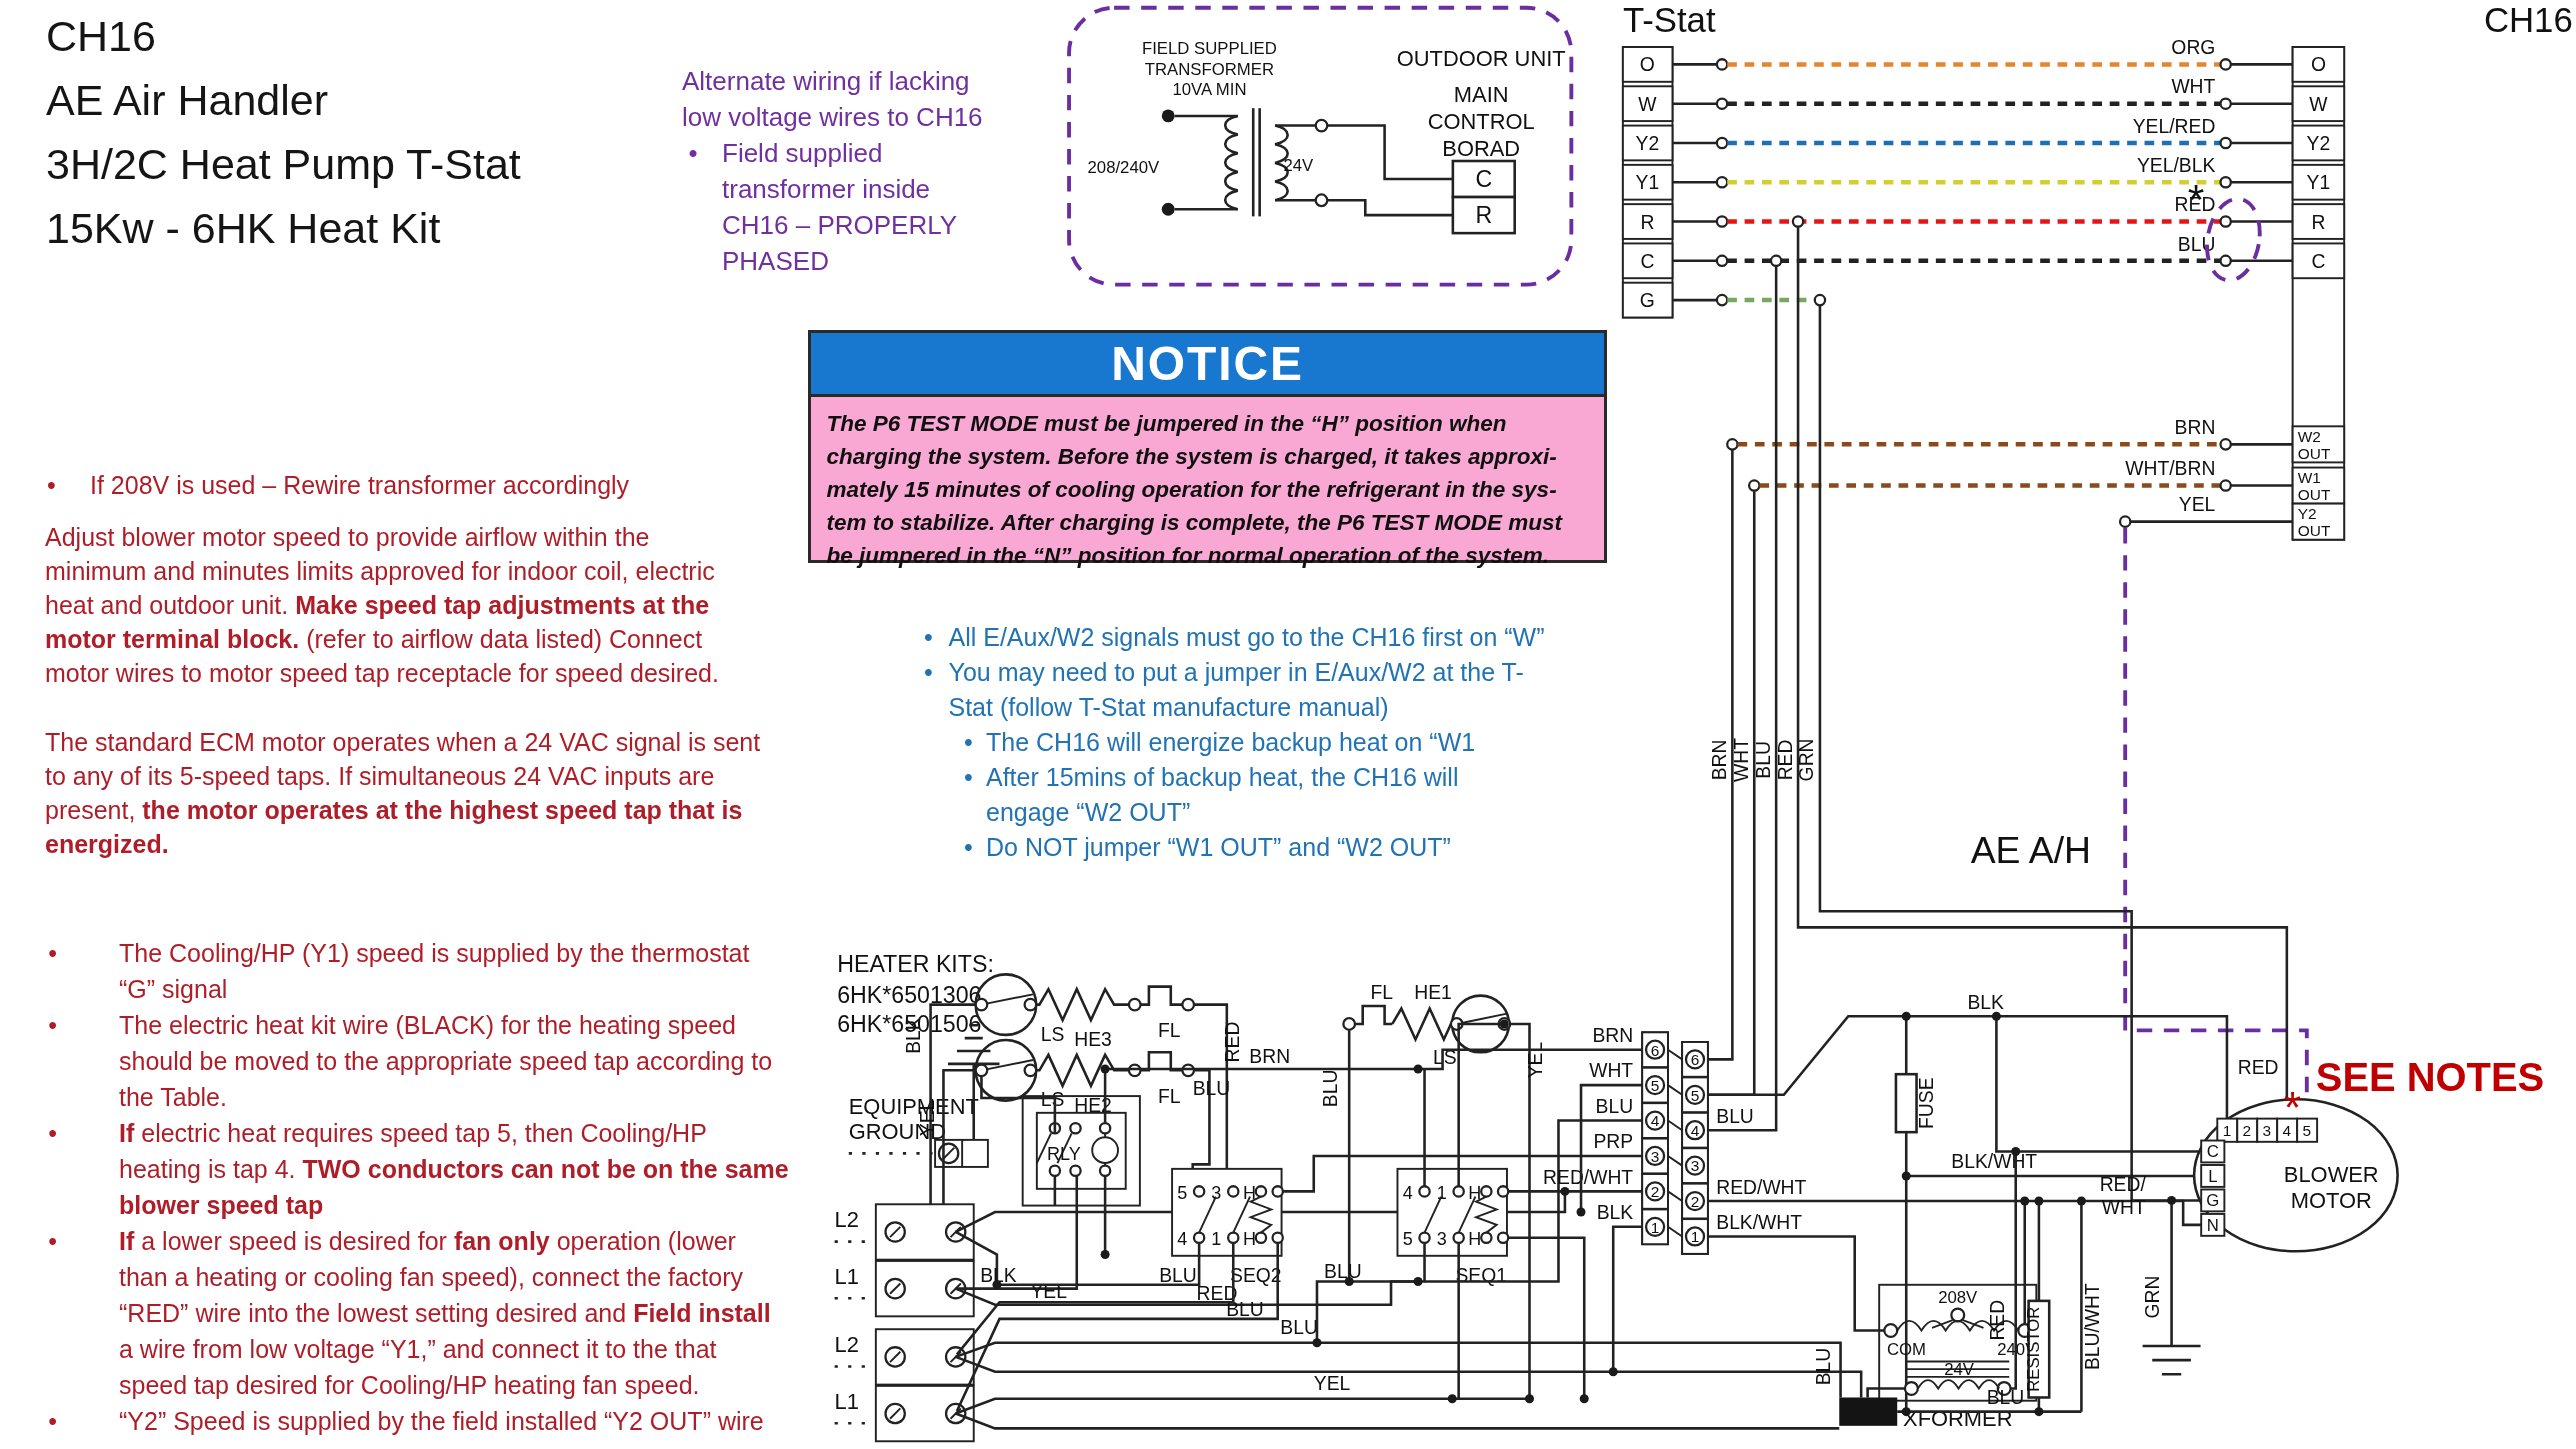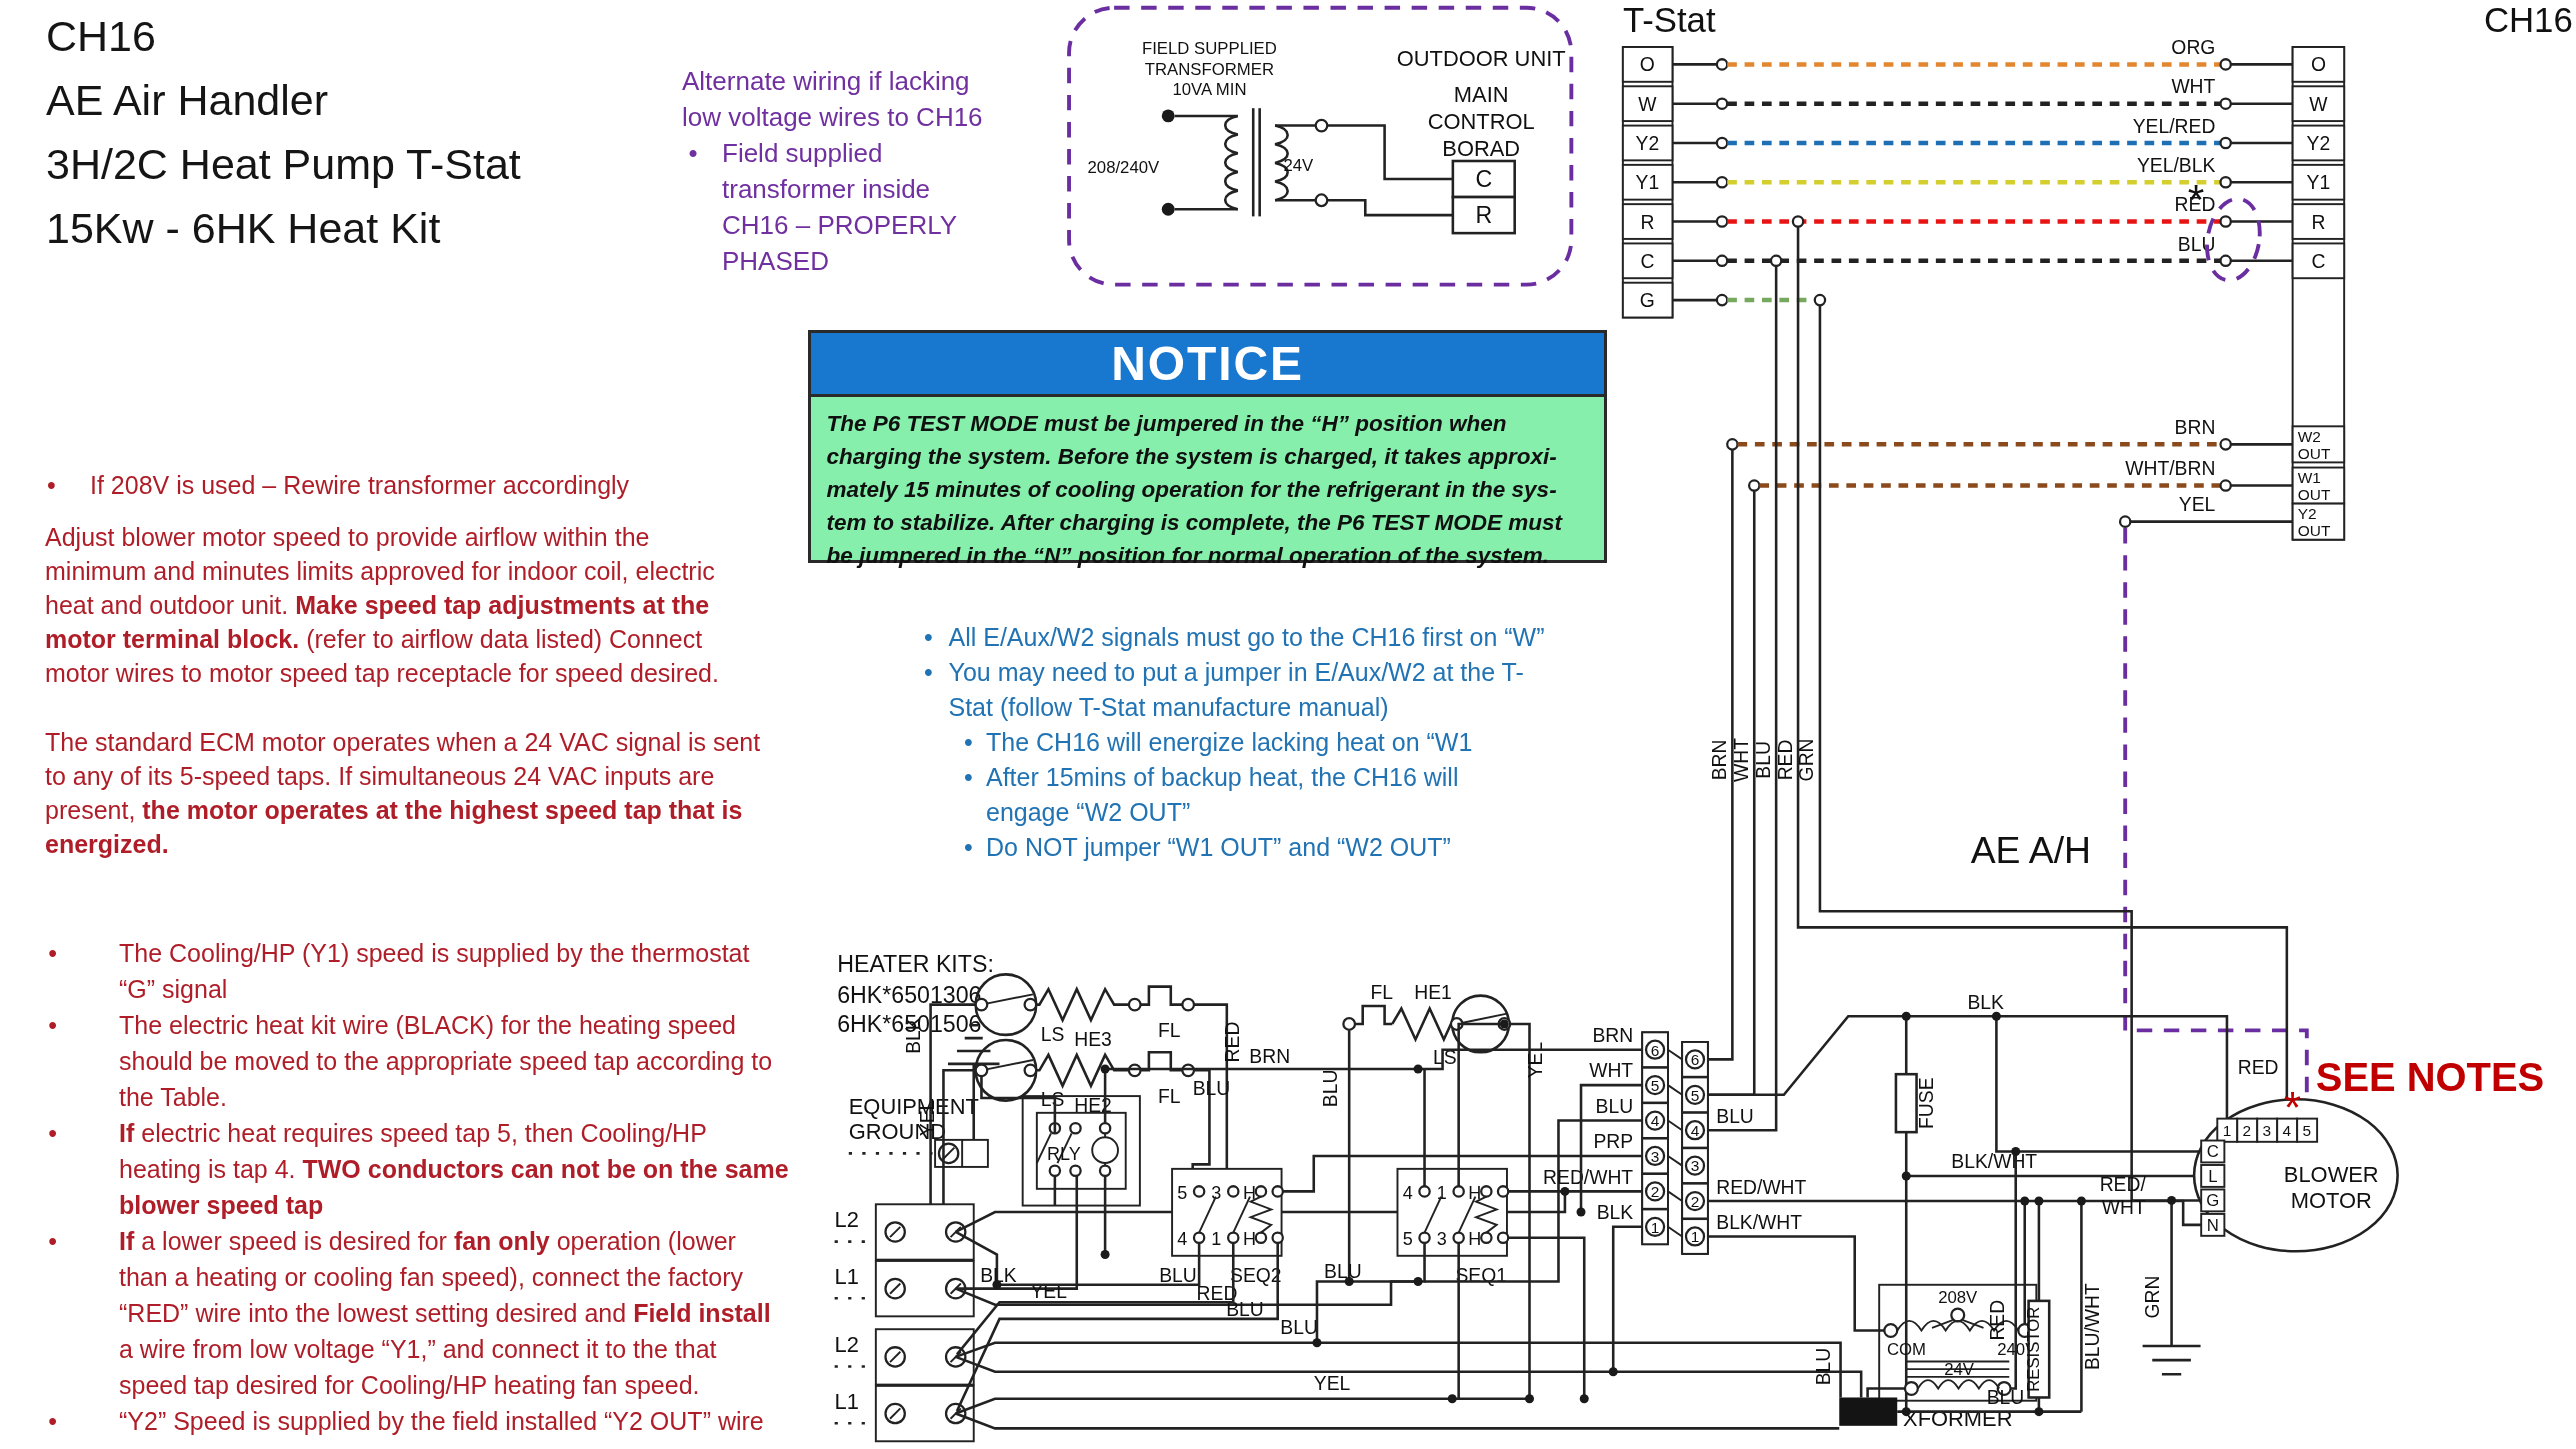--- a/index.html
+++ b/index.html
@@ -12,21 +12,21 @@
   
   .title{left:46px;top:3.9px;font-size:43px;line-height:64px;color:#151515}
 
   
   .pnote{left:682px;top:63px;color:#7030A0;font-size:26px;line-height:36px}
   .pnote .bullet{position:relative;padding-left:40px}
   .pnote .dot{position:absolute;left:6.4px}
 
   
   .notice{left:808px;top:330px;width:799px;height:233px;border:3.9px solid #2a2a2a;
-          background:#86efac;box-sizing:border-box}
+          background:#f9a8d4;box-sizing:border-box}
   .notice .bar{height:61px;background:#1877CE;border-bottom:3.9px solid #2a2a2a;
                display:flex;align-items:center;justify-content:center}
   .notice .bar span{color:#fff;font-size:48px;font-weight:bold;letter-spacing:1.9px}
   .notice .body{padding:10.3px 15.5px 0 15.5px;font-size:22.5px;line-height:33px;
                 font-weight:bold;font-style:italic;color:#101010}
 
   
   .red1{left:45px;top:468px;color:#AF1E28;font-size:25px;line-height:34px}
   .red1 .bullet{position:relative;padding-left:45px}
   .red1 .dot{position:absolute;left:1.9px}
@@ -157,21 +157,21 @@
     <span class="dot">•</span>
     <div class="ln">All E/Aux/W2 signals must go to the CH16 first on “W”</div>
   </div>
   <div class="b">
     <span class="dot">•</span>
     <div class="ln">You may need to put a jumper in E/Aux/W2 at the T-</div>
     <div class="ln">Stat (follow T-Stat manufacture manual)</div>
   </div>
   <div class="s">
     <span class="dot">•</span>
-    <div class="ln">The CH16 will energize lacking heat on “W1</div>
+    <div class="ln">The CH16 will energize backup heat on “W1</div>
   </div>
   <div class="s">
     <span class="dot">•</span>
     <div class="ln">After 15mins of backup heat, the CH16 will</div>
     <div class="ln">engage “W2 OUT”</div>
   </div>
   <div class="s">
     <span class="dot">•</span>
     <div class="ln">Do NOT jumper “W1 OUT” and “W2 OUT”</div>
   </div>

